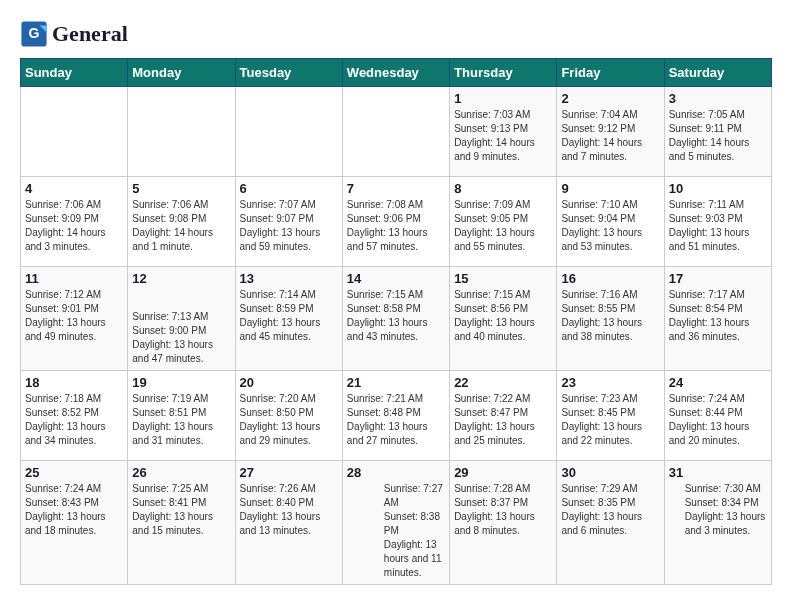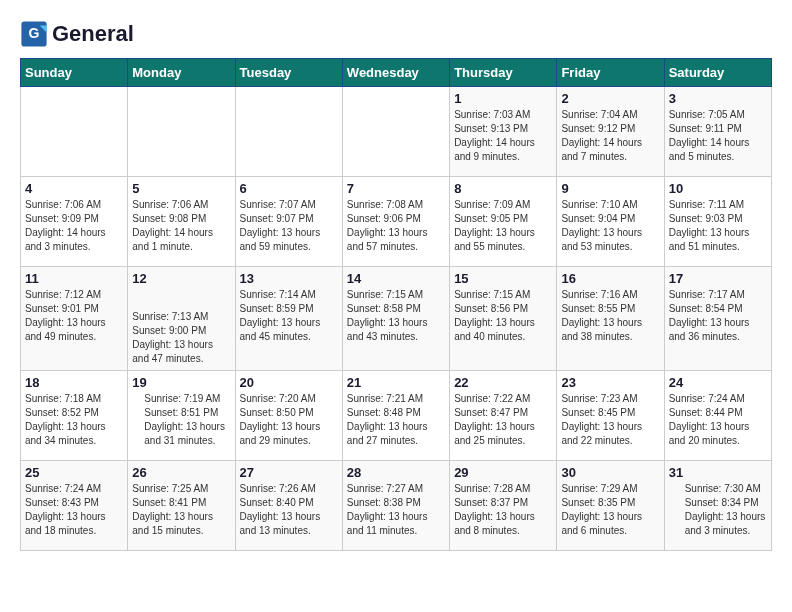--- a/index.html
+++ b/index.html
@@ -18,20 +18,21 @@
     }
     .logo {
       display: flex;
       align-items: center;
     }
     .logo-text {
       font-size: 22px;
       font-weight: bold;
       color: #1a1a2e;
       line-height: 1.1;
+      font-family: Liberation Serif, serif;
     }
     .logo-text span {
       color: #2563a8;
     }
     .logo-icon {
       width: 28px;
       height: 28px;
       margin-right: 4px;
     }
     .title-section {
@@ -237,21 +238,21 @@
       </tr>
       <tr>
         <td>
           <span class="day-number">18</span>
           <div class="day-info" style="white-space: pre-line;">Sunrise: 7:18 AM
 Sunset: 8:52 PM
 Daylight: 13 hours and 34 minutes.</div>
         </td>
         <td>
           <span class="day-number">19</span>
-          <div class="day-info" style="white-space: pre-line; margin-left: 12px;">Sunrise: 7:19 AM
+          <div class="day-info" style="white-space: pre-line;">Sunrise: 7:19 AM
 Sunset: 8:51 PM
 Daylight: 13 hours and 31 minutes.</div>
         </td>
         <td>
           <span class="day-number">20</span>
           <div class="day-info" style="white-space: pre-line;">Sunrise: 7:20 AM
 Sunset: 8:50 PM
 Daylight: 13 hours and 29 minutes.</div>
         </td>
         <td>
@@ -293,21 +294,21 @@
 Daylight: 13 hours and 15 minutes.</div>
         </td>
         <td>
           <span class="day-number">27</span>
           <div class="day-info" style="white-space: pre-line;">Sunrise: 7:26 AM
 Sunset: 8:40 PM
 Daylight: 13 hours and 13 minutes.</div>
         </td>
         <td>
           <span class="day-number">28</span>
-          <div class="day-info" style="white-space: pre-line;">Sunrise: 7:27 AM
+          <div class="day-info" style="white-space: pre-line; margin-left: 37px;">Sunrise: 7:27 AM
 Sunset: 8:38 PM
 Daylight: 13 hours and 11 minutes.</div>
         </td>
         <td>
           <span class="day-number">29</span>
           <div class="day-info" style="white-space: pre-line;">Sunrise: 7:28 AM
 Sunset: 8:37 PM
 Daylight: 13 hours and 8 minutes.</div>
         </td>
         <td>

